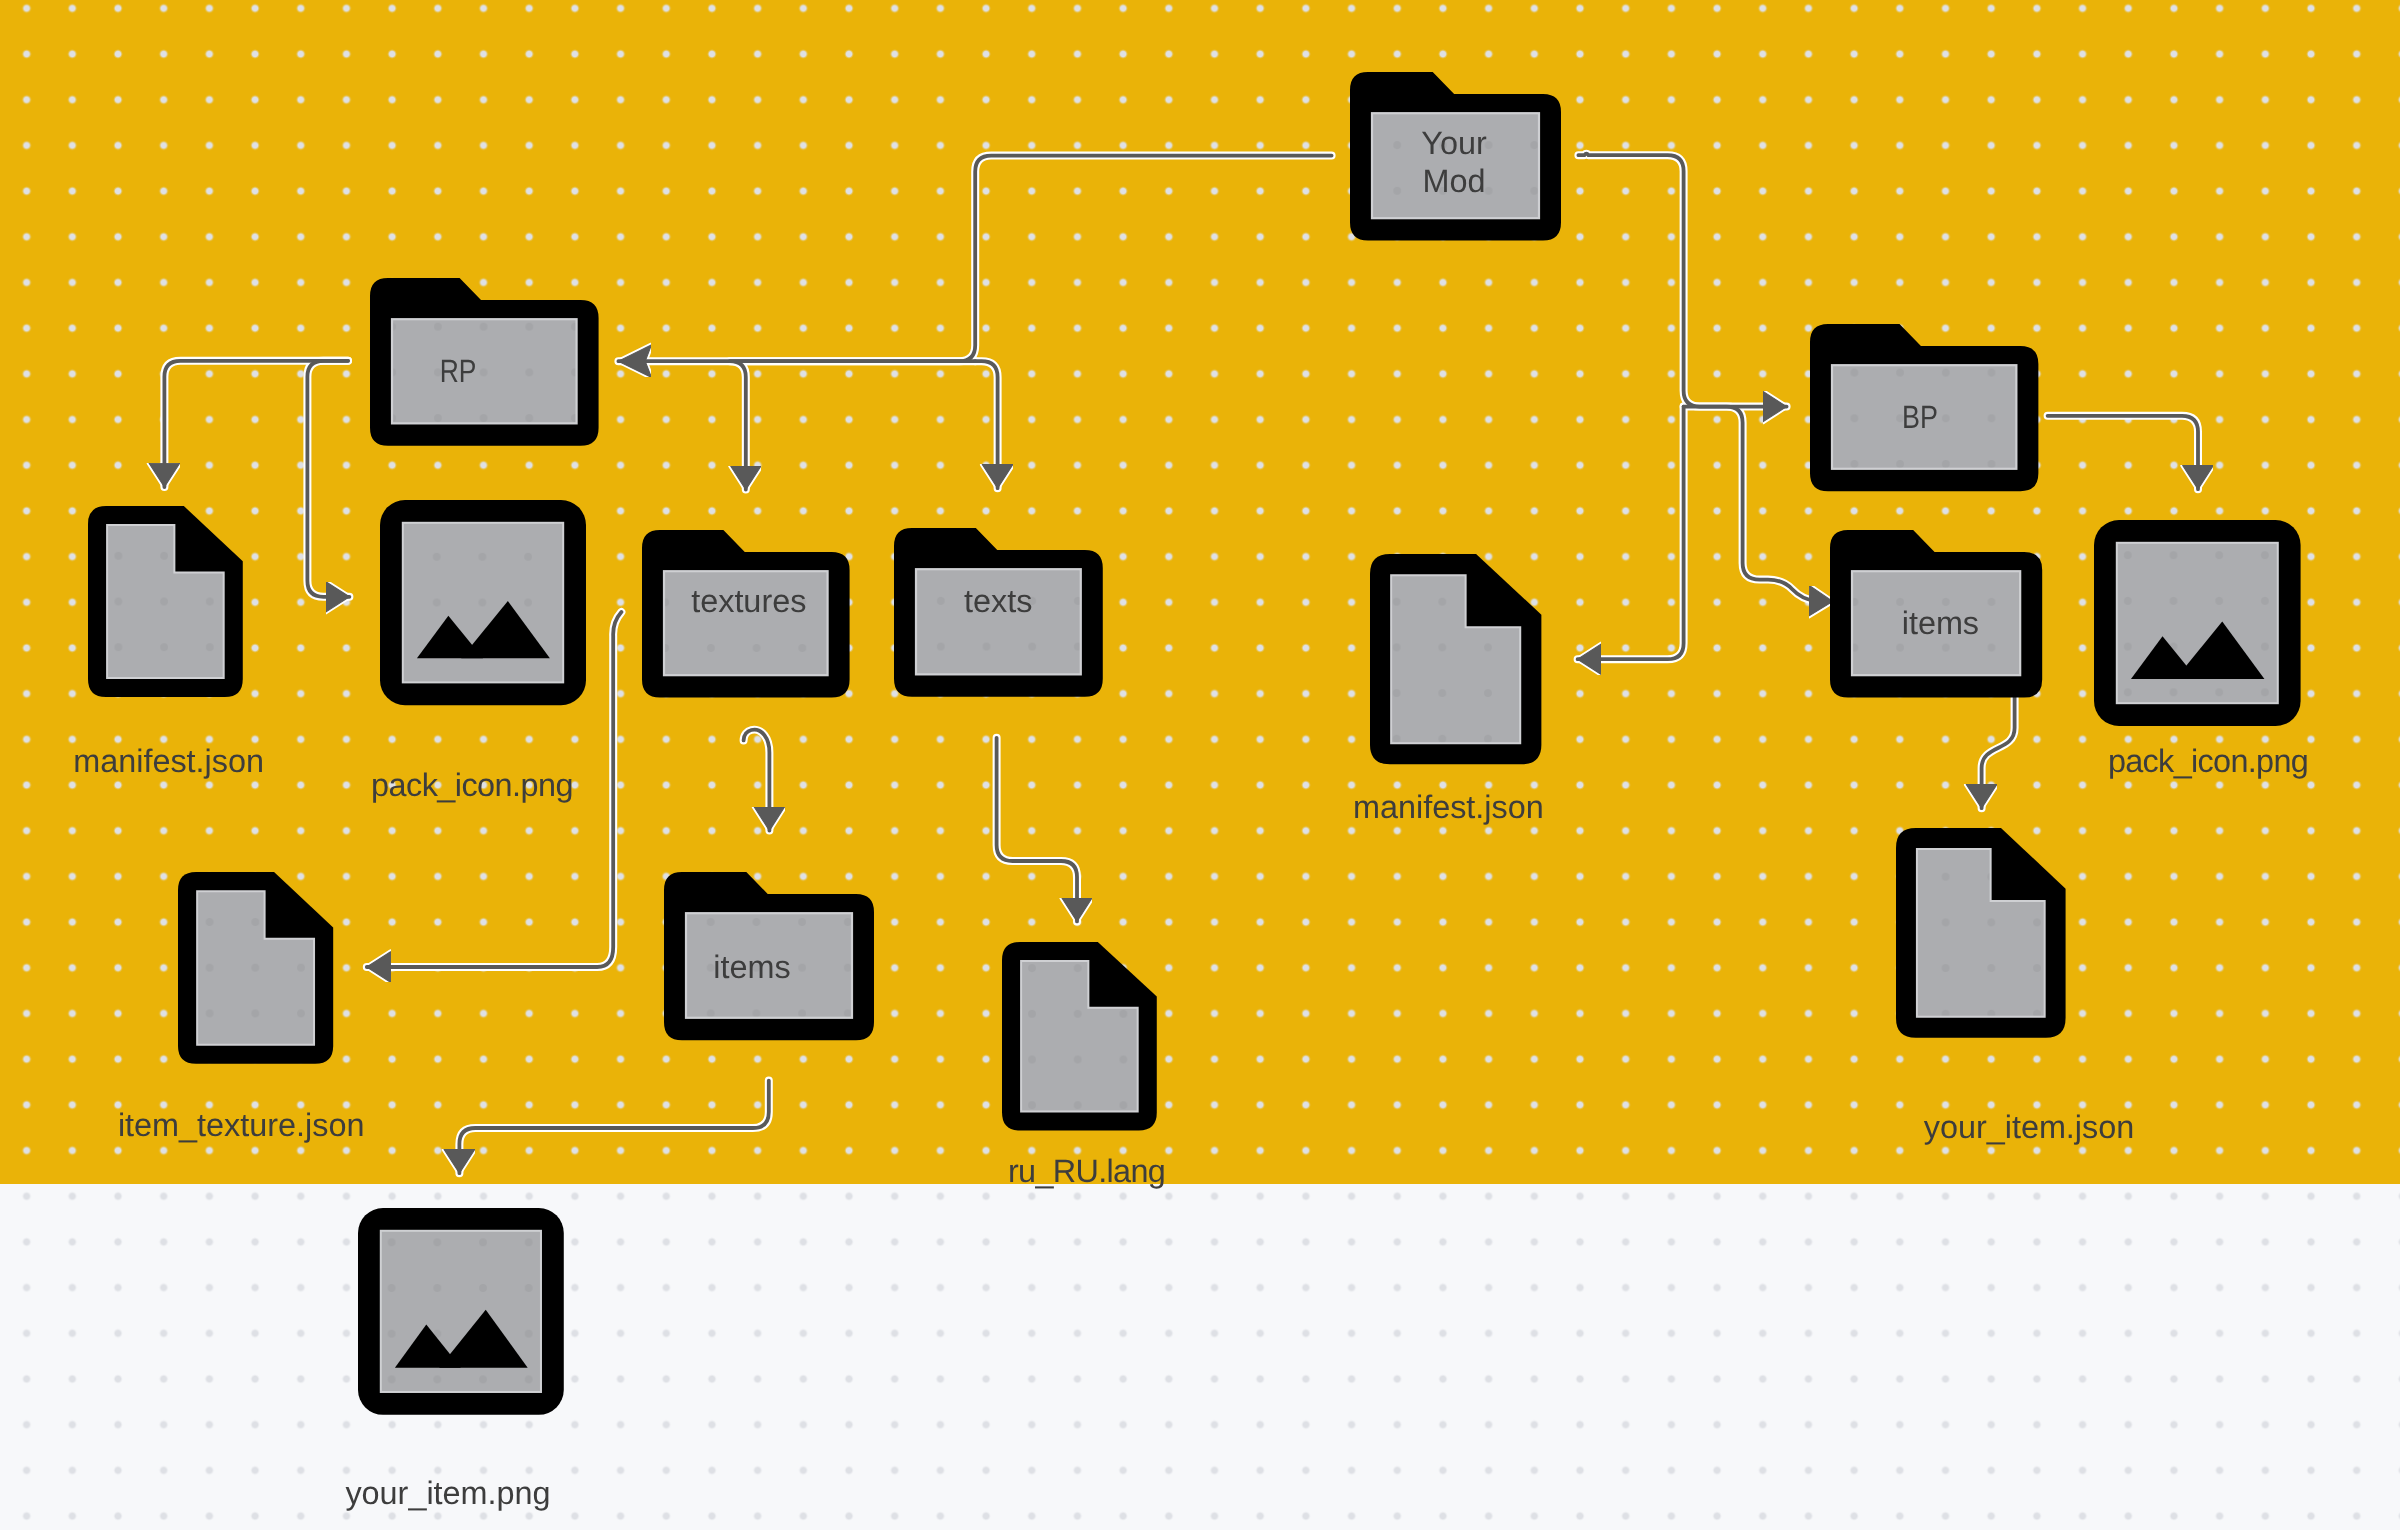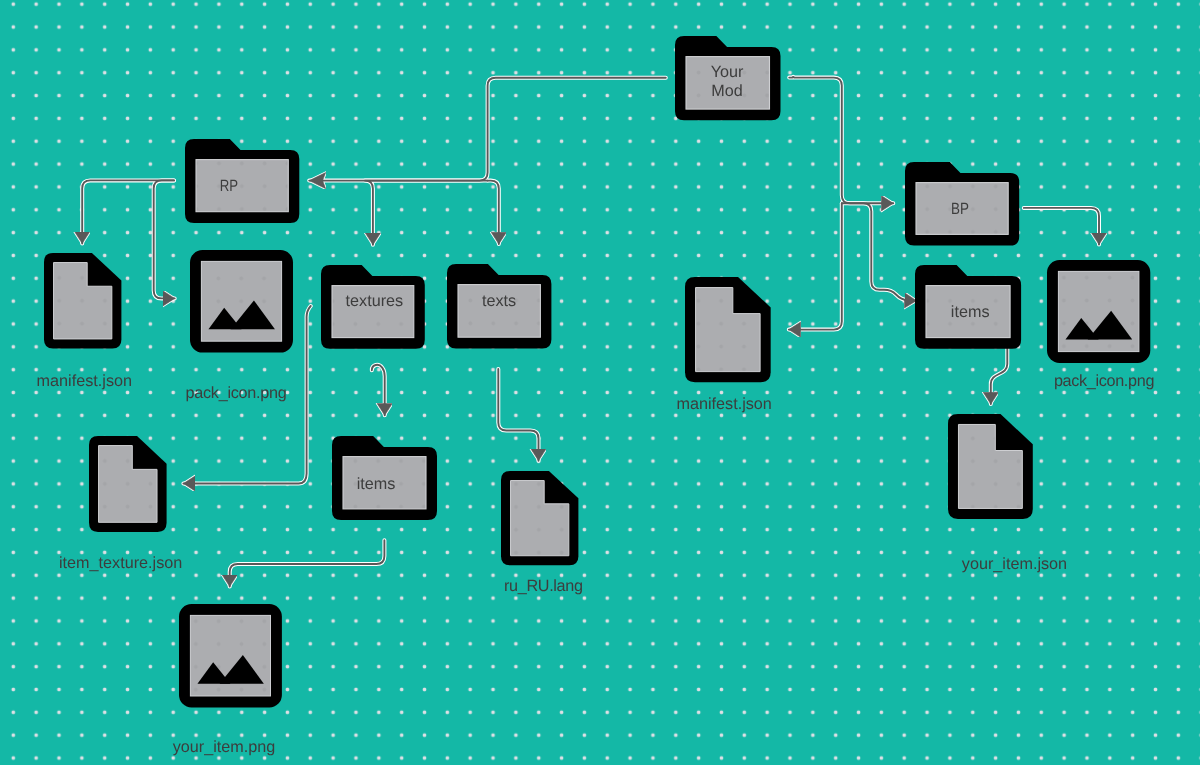--- a/index.html
+++ b/index.html
@@ -1,19 +1,19 @@
 <!DOCTYPE html>
 <html><head>
 <meta charset="utf-8">
 <style>
 html,body{margin:0;padding:0;}
 body{width:1200px;height:765px;overflow:hidden;background:#f7f8fa;
   font-family:"Liberation Sans",sans-serif;
   -webkit-font-smoothing:antialiased;text-rendering:geometricPrecision;}
-#canvas{position:relative;width:1200px;height:765px;background:#14b8a6;}
+#canvas{position:relative;width:1200px;height:592px;background:#eab308;}
 .dot-grid{position:absolute;left:0;top:0;width:1200px;height:765px;
   background-image:radial-gradient(circle, #dee0e5 0 1.35px, rgba(222,224,229,0.35) 1.9px, rgba(222,224,229,0) 2.4px);
   background-size:22.85px 22.85px;background-position:1.9px 15.6px;}
 svg.layer{position:absolute;left:0;top:0;width:1200px;height:765px;overflow:visible;}
 .node{position:absolute;}
 .node>svg{display:block;overflow:visible;}
 .nodelabel,.caption{position:absolute;font-size:16.2px;color:#3d3d3d;
   white-space:nowrap;line-height:0;transform:translate(-50%,-5.2px);}
 </style>
 </head>

